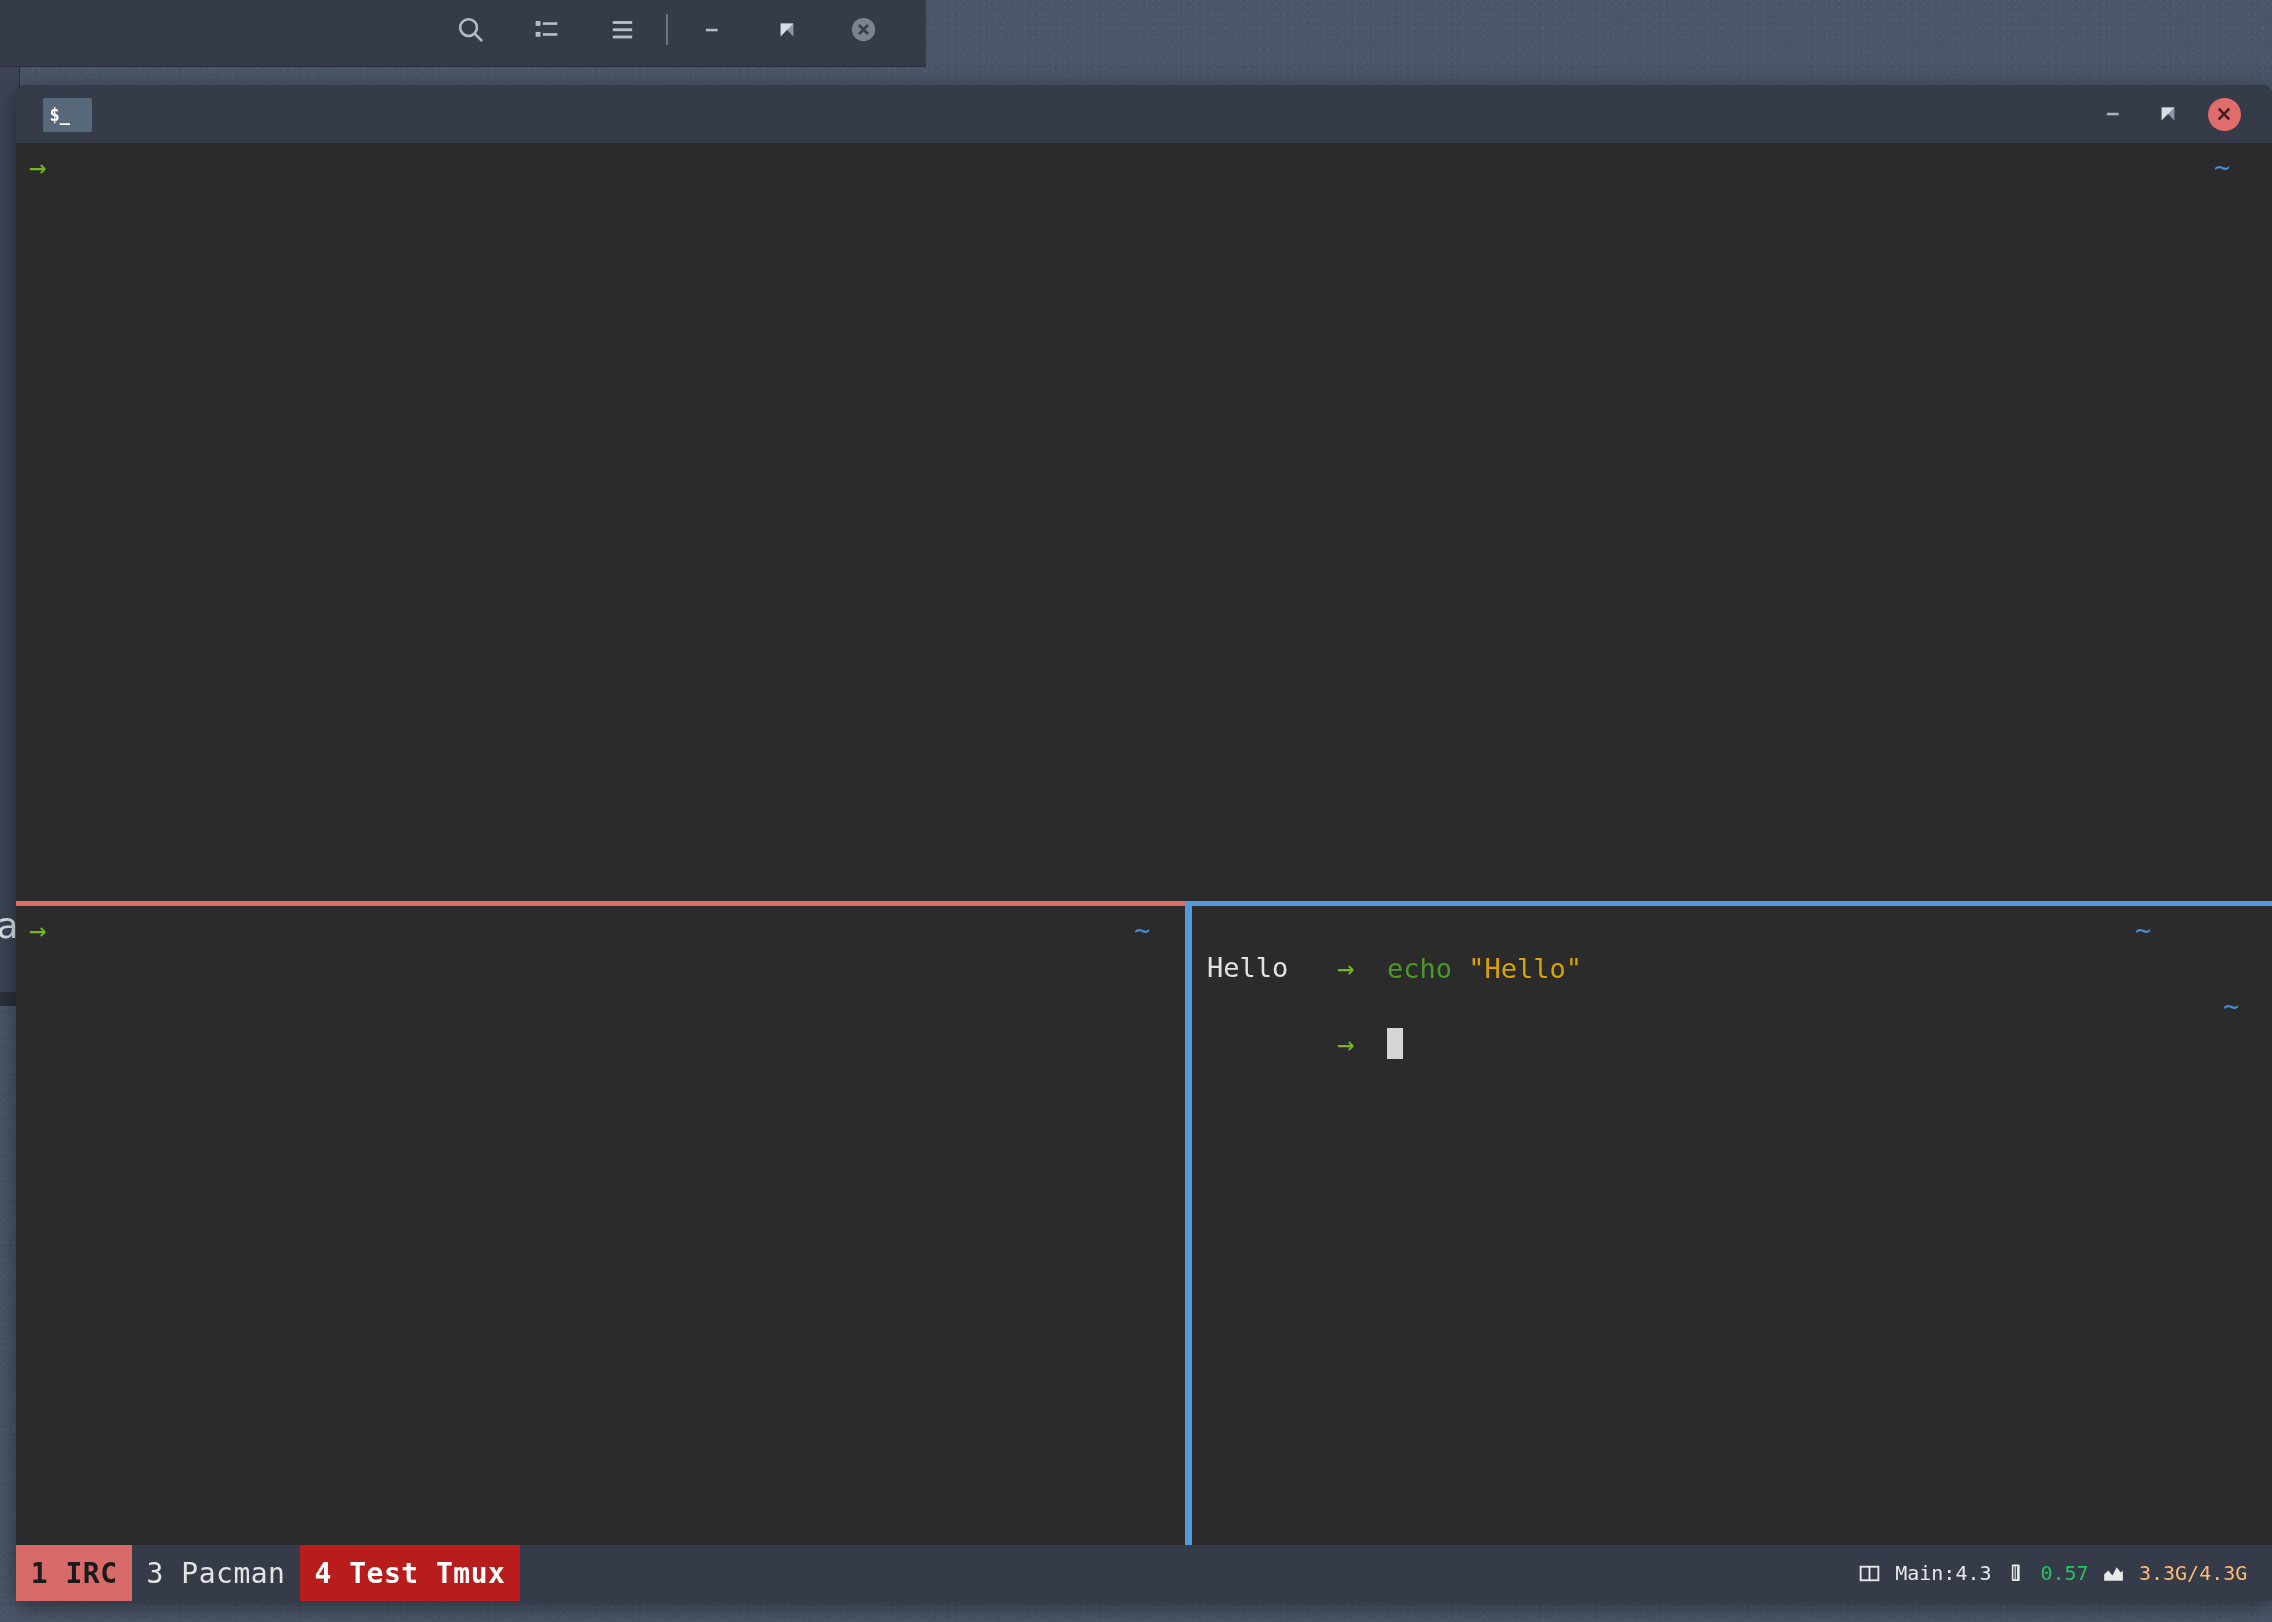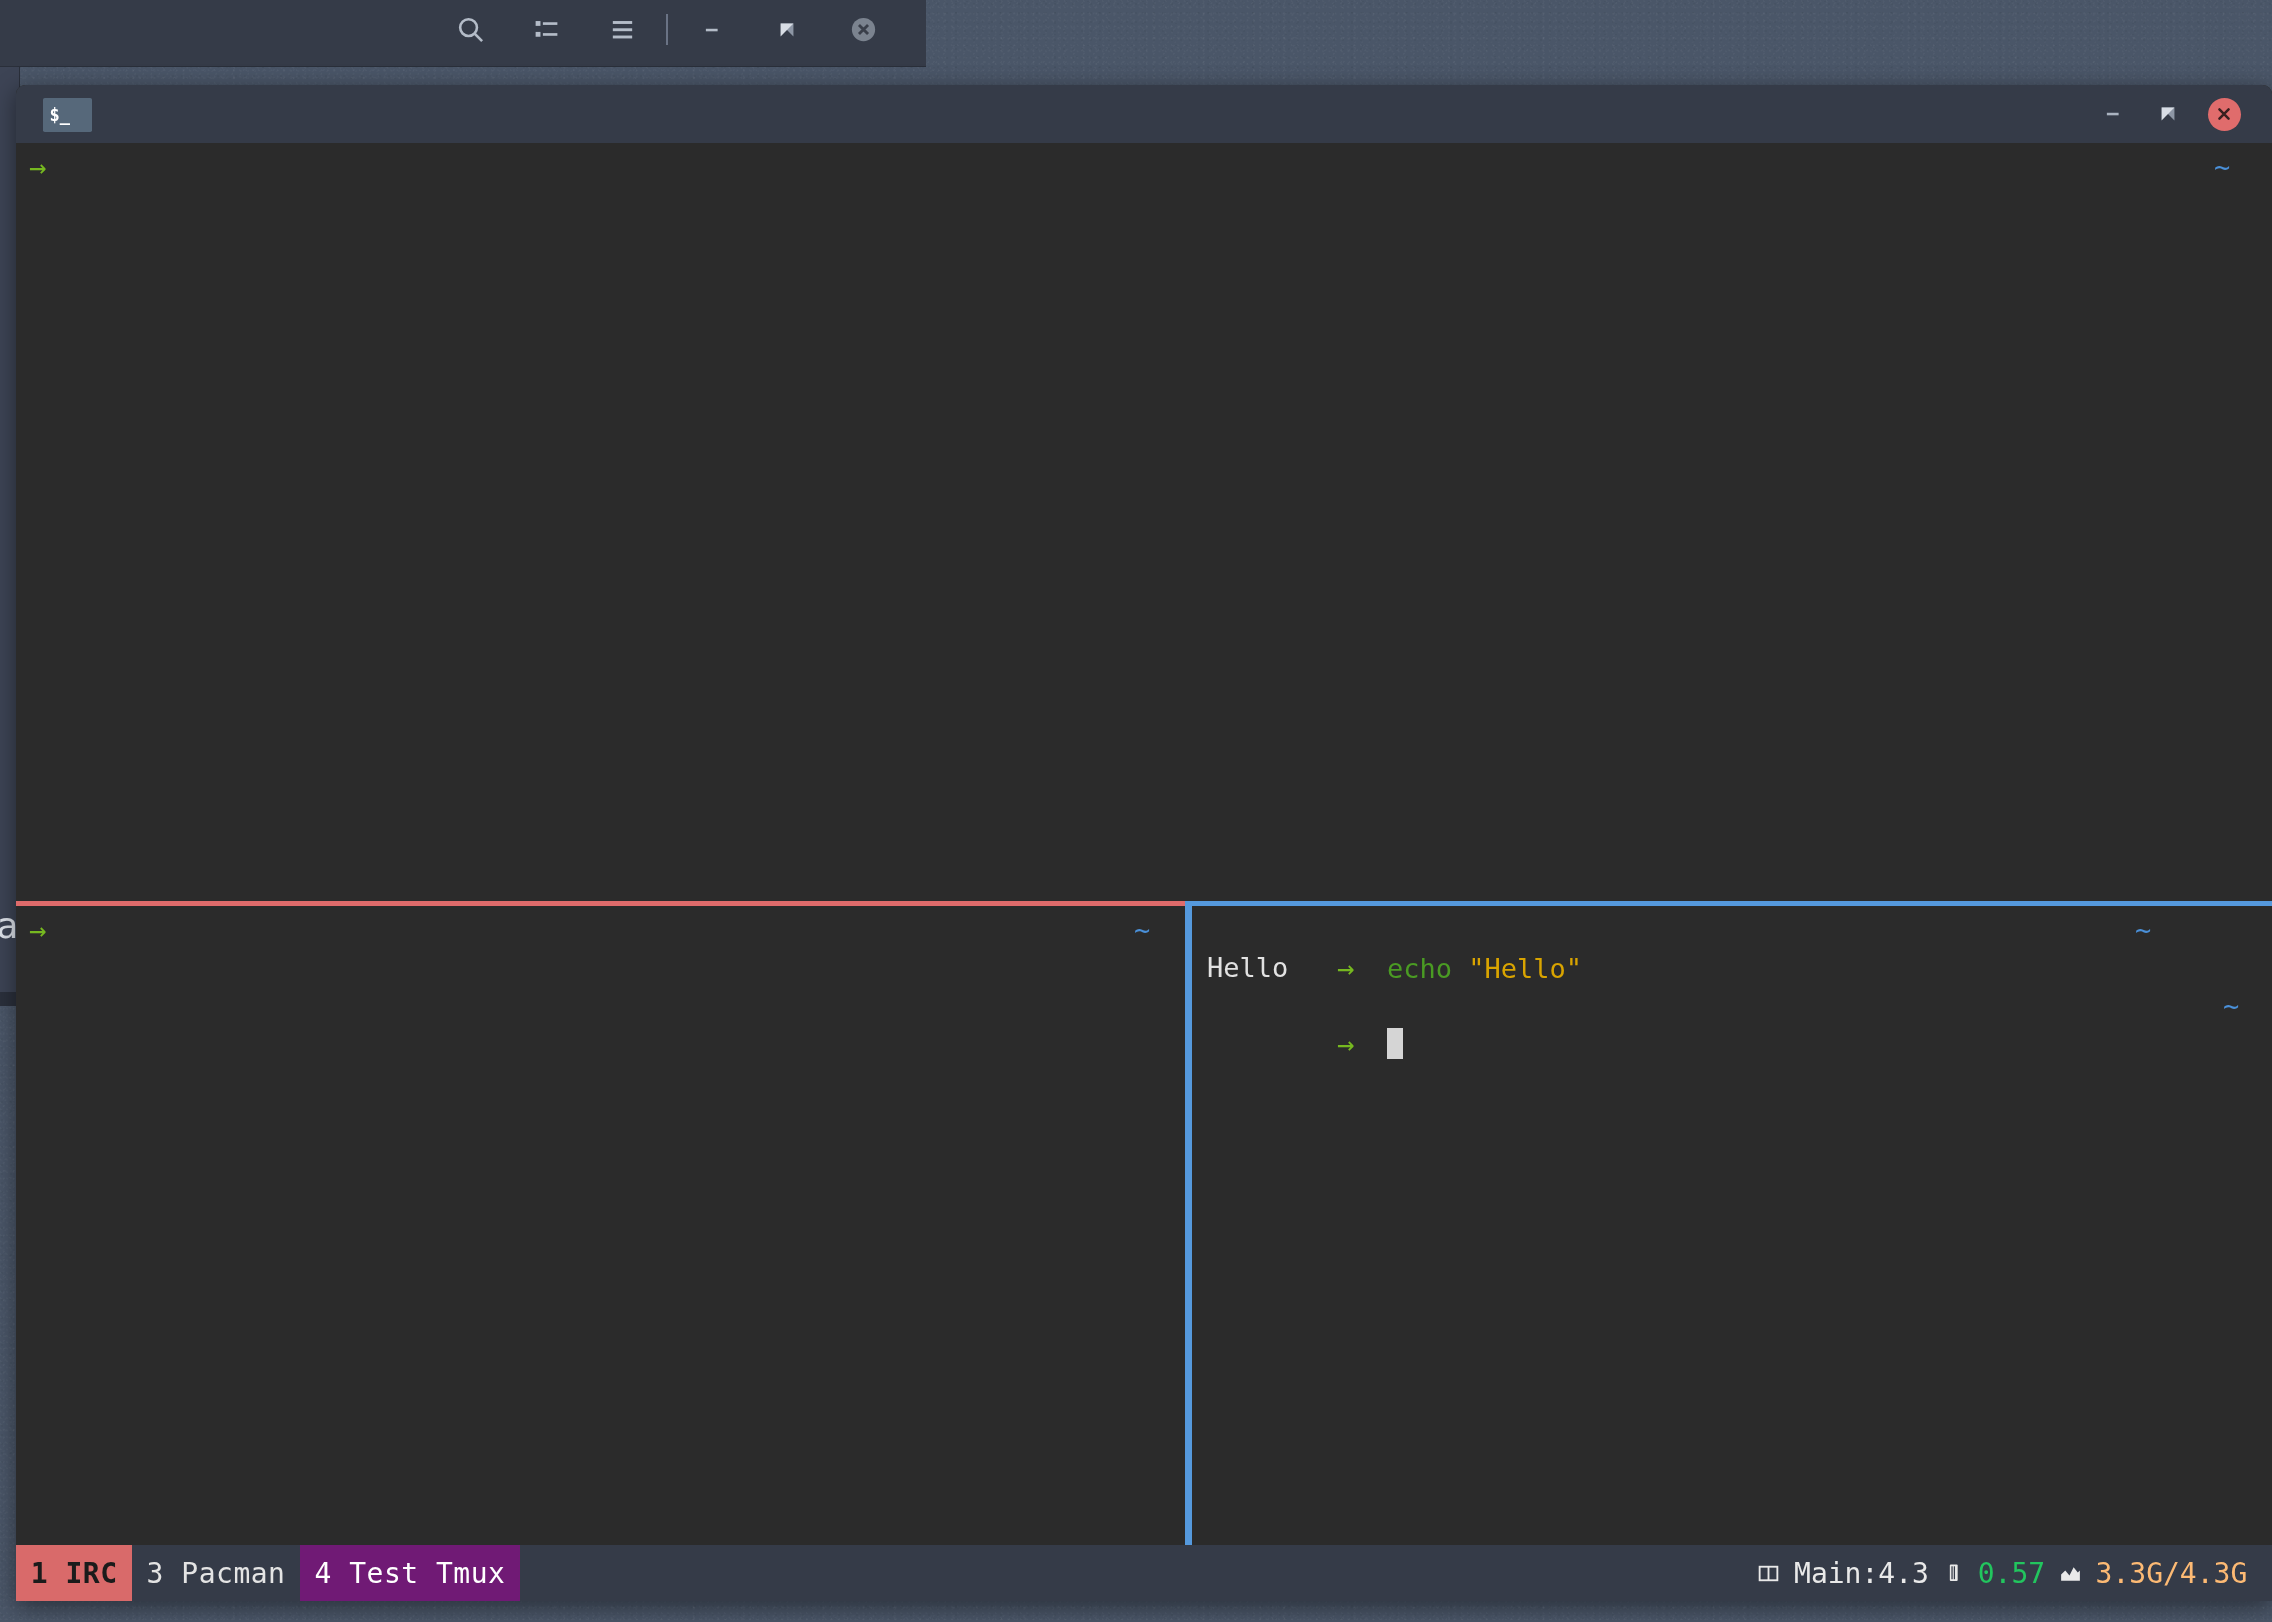--- a/index.html
+++ b/index.html
@@ -256,29 +256,29 @@
   .win-tab {
     display: flex;
     align-items: center;
     padding: 0 14.5px;
     font-size: 28px;
     color: #e4e4e4;
     letter-spacing: 0.5px;
     white-space: pre;
   }
   .win-tab.alert  { background: #d96a6a; color: #1b1b1b; font-weight: bold; }
-  .win-tab.active { background: #701a75; color: #ffffff; font-weight: normal; }
+  .win-tab.active { background: #b91c1c; color: #ffffff; font-weight: bold; }
 
   #status-right {
     margin-left: auto;
     display: flex;
     align-items: center;
     padding-right: 25px;
     gap: 12.7px;
-    font-size: 28px;
+    font-size: 20px;
     white-space: pre;
   }
   .st-text-white { color: #e9e9e9; }
   .st-text-green { color: #22c55e; }
   .st-text-red   { color: #fdba74; }
   .st-icon { display: inline-flex; align-items: center; color: #e9e9e9; }
 </style>
 </head>
 <body>
 

